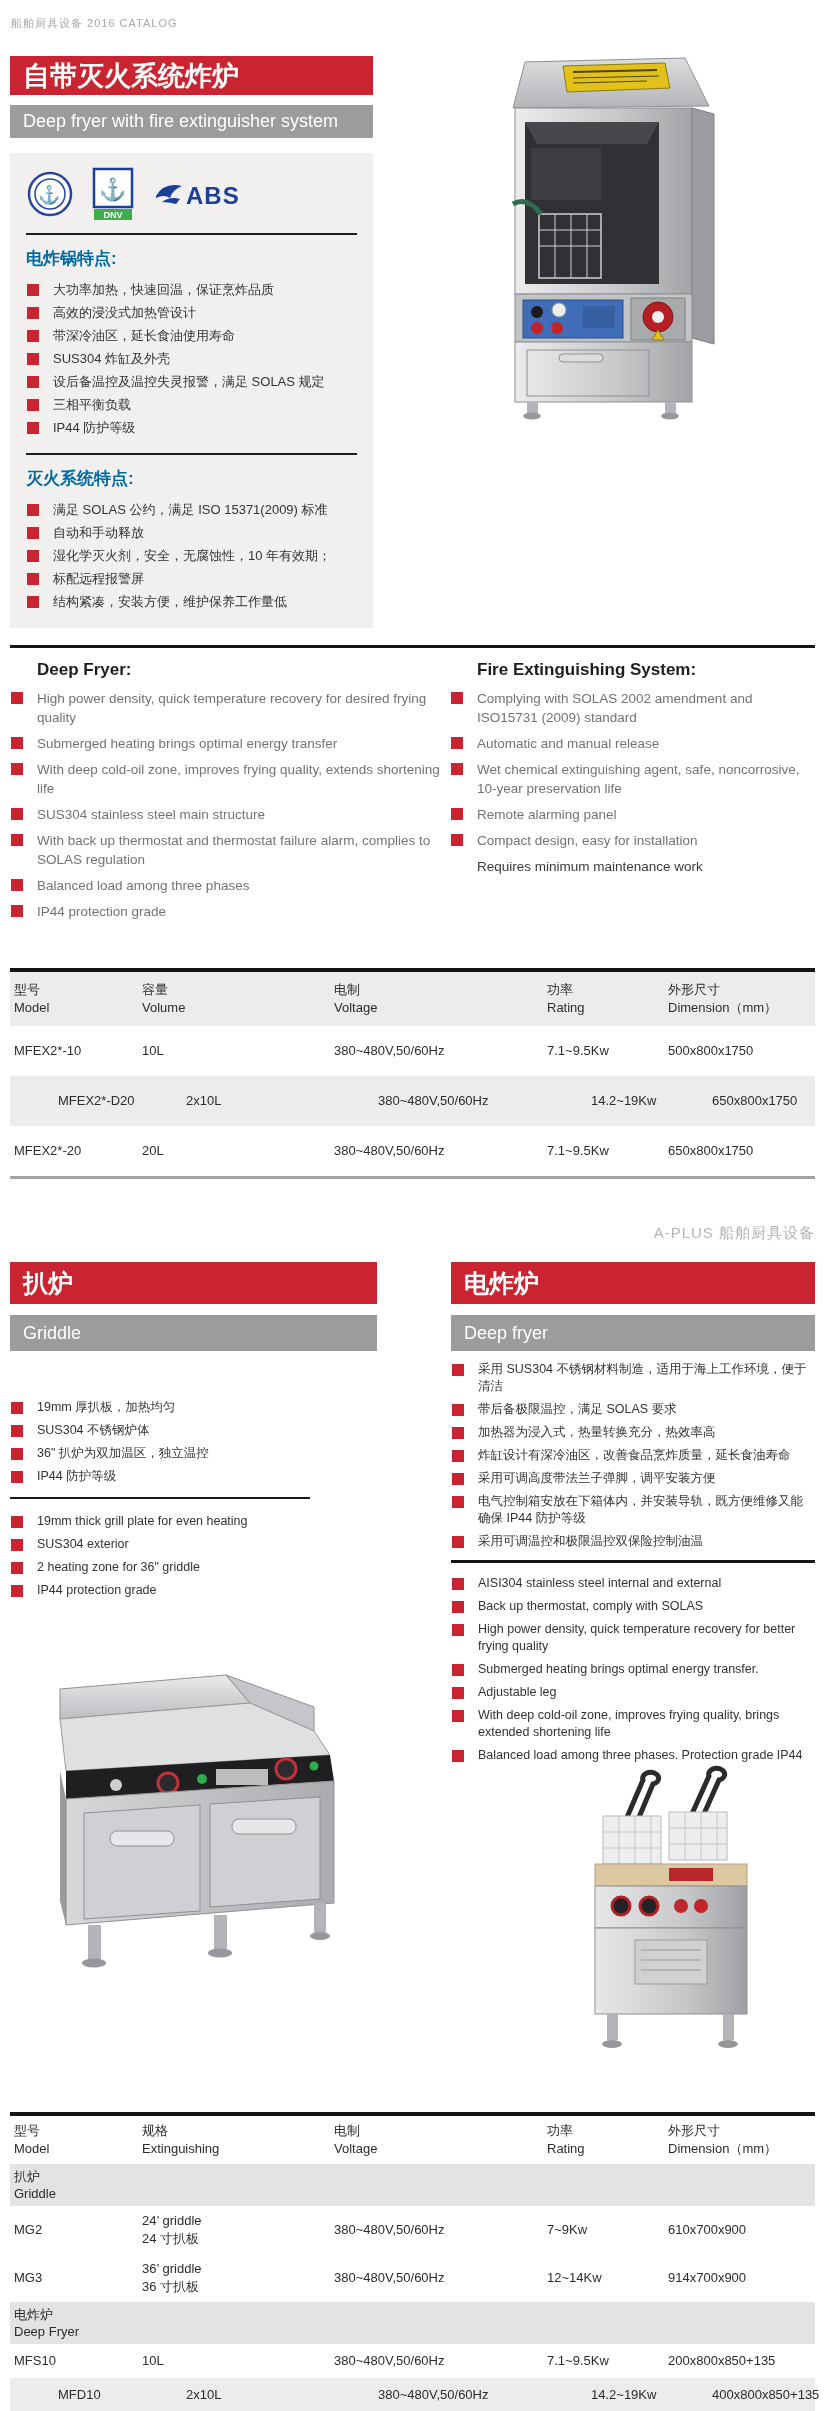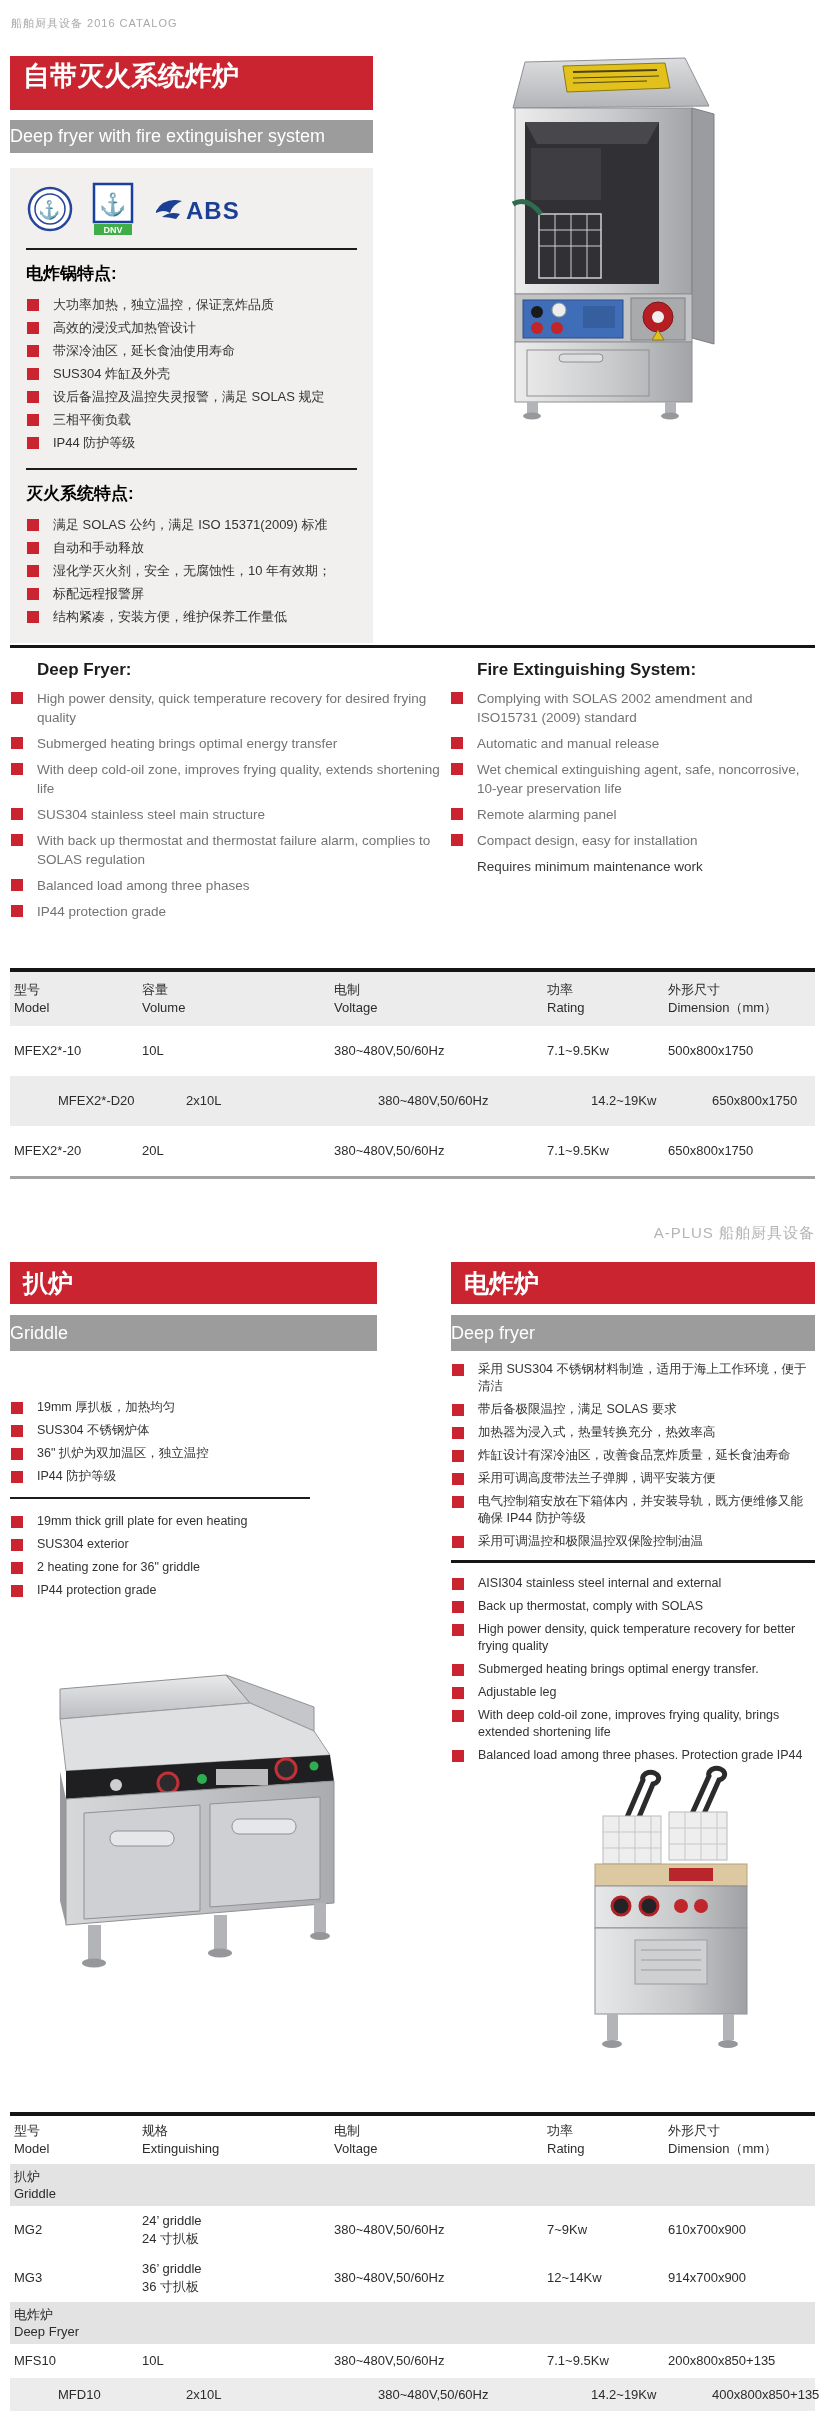--- a/index.html
+++ b/index.html
@@ -2,29 +2,29 @@
 <html><head>
 <meta charset="utf-8">
 <style>
   html,body{margin:0;padding:0;background:#ffffff;}
   body{font-family:"Liberation Sans", sans-serif;color:#2f2f31;}
   .page{position:relative;width:830px;height:2411px;background:#fff;overflow:hidden;}
 
   .catalog-header{position:absolute;left:11px;top:16px;font-size:11px;letter-spacing:1px;color:#a9a9aa;}
 
   .banner-red{background:#c9242f;color:#fff;font-weight:bold;padding-left:13px;box-sizing:border-box;}
-  .banner-gray{background:#9c9c9d;color:#fff;box-sizing:border-box;}
+  .banner-gray{background:#9c9c9d;color:#fff;padding-left:13px;box-sizing:border-box;}
 
   .s1-col{position:absolute;left:10px;top:56px;width:363px;}
-  .s1-title{height:54px;line-height:41px;font-size:27px;}
+  .s1-title{height:39px;line-height:41px;font-size:27px;}
   .s1-sub{margin-top:10px;height:33px;line-height:33px;font-size:18px;}
   .panel{margin-top:15px;background:#f1f0ef;padding:14px 16px;box-sizing:border-box;width:363px;height:475px;}
   .logos{display:flex;align-items:center;gap:18px;height:54px;}
   .divider{height:2px;background:#1c1c1c;margin:12px 0;}
-  .feat-heading{font-size:17px;font-weight:bold;margin:2px 0 11px;color:#000000;}
+  .feat-heading{font-size:17px;font-weight:bold;margin:2px 0 11px;color:#0369a1;}
   ul.feat{list-style:none;margin:0;padding:0;}
   ul.feat li{position:relative;padding-left:27px;margin-bottom:5px;font-size:13px;line-height:18px;color:#333;}
   .sq{position:absolute;left:1px;top:3px;width:12px;height:12px;background:#c9242f;}
   .note-line{padding-left:27px;font-size:13.5px;line-height:19px;color:#3a3a3c;margin-top:2px;}
 
   .photo1{position:absolute;left:497px;top:52px;width:250px;height:368px;}
   .divider-full{position:absolute;left:10px;top:645px;width:805px;height:3px;background:#161616;}
 
   .en-cols{position:absolute;left:10px;top:660px;width:805px;display:flex;}
   .en-col-l{width:440px;}
@@ -87,21 +87,21 @@
         <svg width="96" height="36" viewBox="0 0 96 36">
           <path d="M4,20 Q12,6 30,10 Q20,14 18,22 Q12,18 4,22 Z" fill="#1b3f94"></path>
           <path d="M10,26 Q18,20 28,23 L24,28 Q16,26 10,26 Z" fill="#1b3f94"></path>
           <text x="34" y="28" font-size="24" font-weight="bold" fill="#1b3f94" letter-spacing="1">ABS</text>
         </svg>
       </div>
       <div class="divider"></div>
 
       <div class="feat-heading">电炸锅特点:</div>
       <ul class="feat">
-          <li><span class="sq"></span><span>大功率加热，独立温控，保证烹炸品质</span></li>
+          <li><span class="sq"></span><span>大功率加热，快速回温，保证烹炸品质</span></li>
           <li><span class="sq"></span><span>高效的浸没式加热管设计</span></li>
           <li><span class="sq"></span><span>带深冷油区，延长食油使用寿命</span></li>
           <li><span class="sq"></span><span>SUS304 炸缸及外壳</span></li>
           <li><span class="sq"></span><span>设后备温控及温控失灵报警，满足 SOLAS 规定</span></li>
           <li><span class="sq"></span><span>三相平衡负载</span></li>
           <li><span class="sq"></span><span>IP44 防护等级</span></li>
         </ul>
 
       <div class="divider" style="margin-top:16px;"></div>
 

